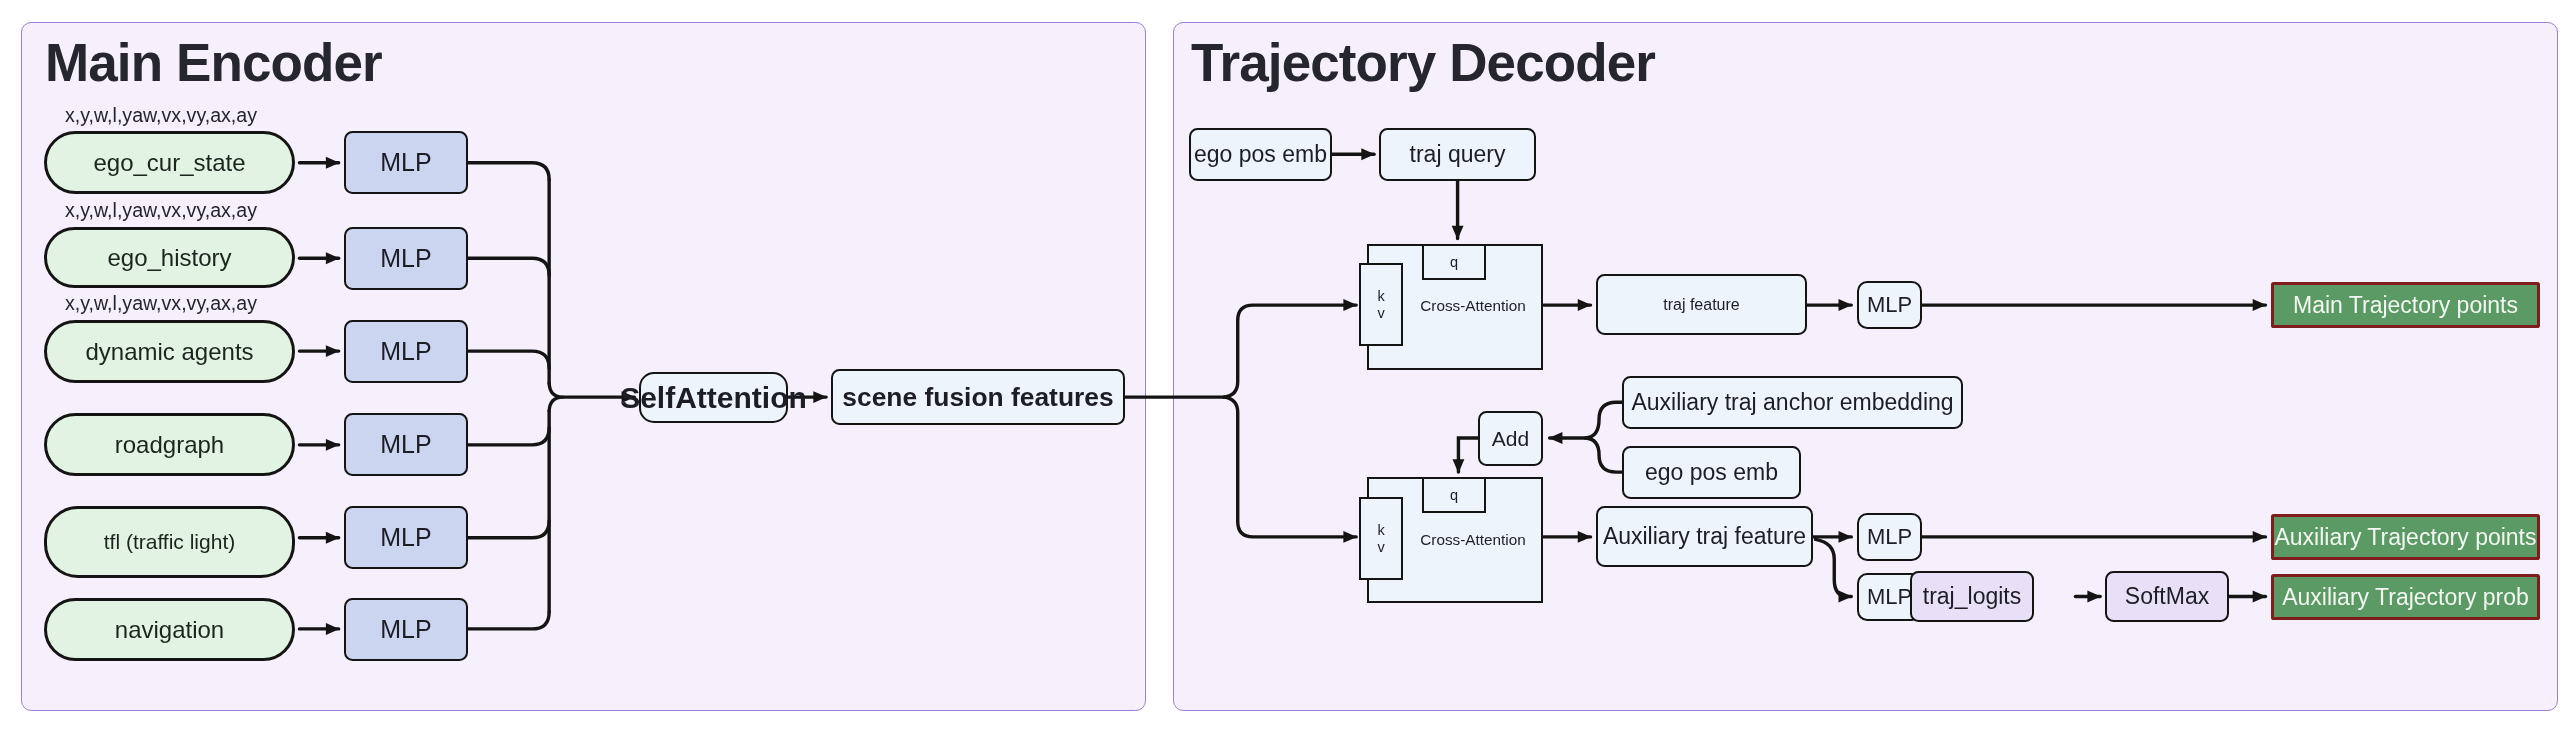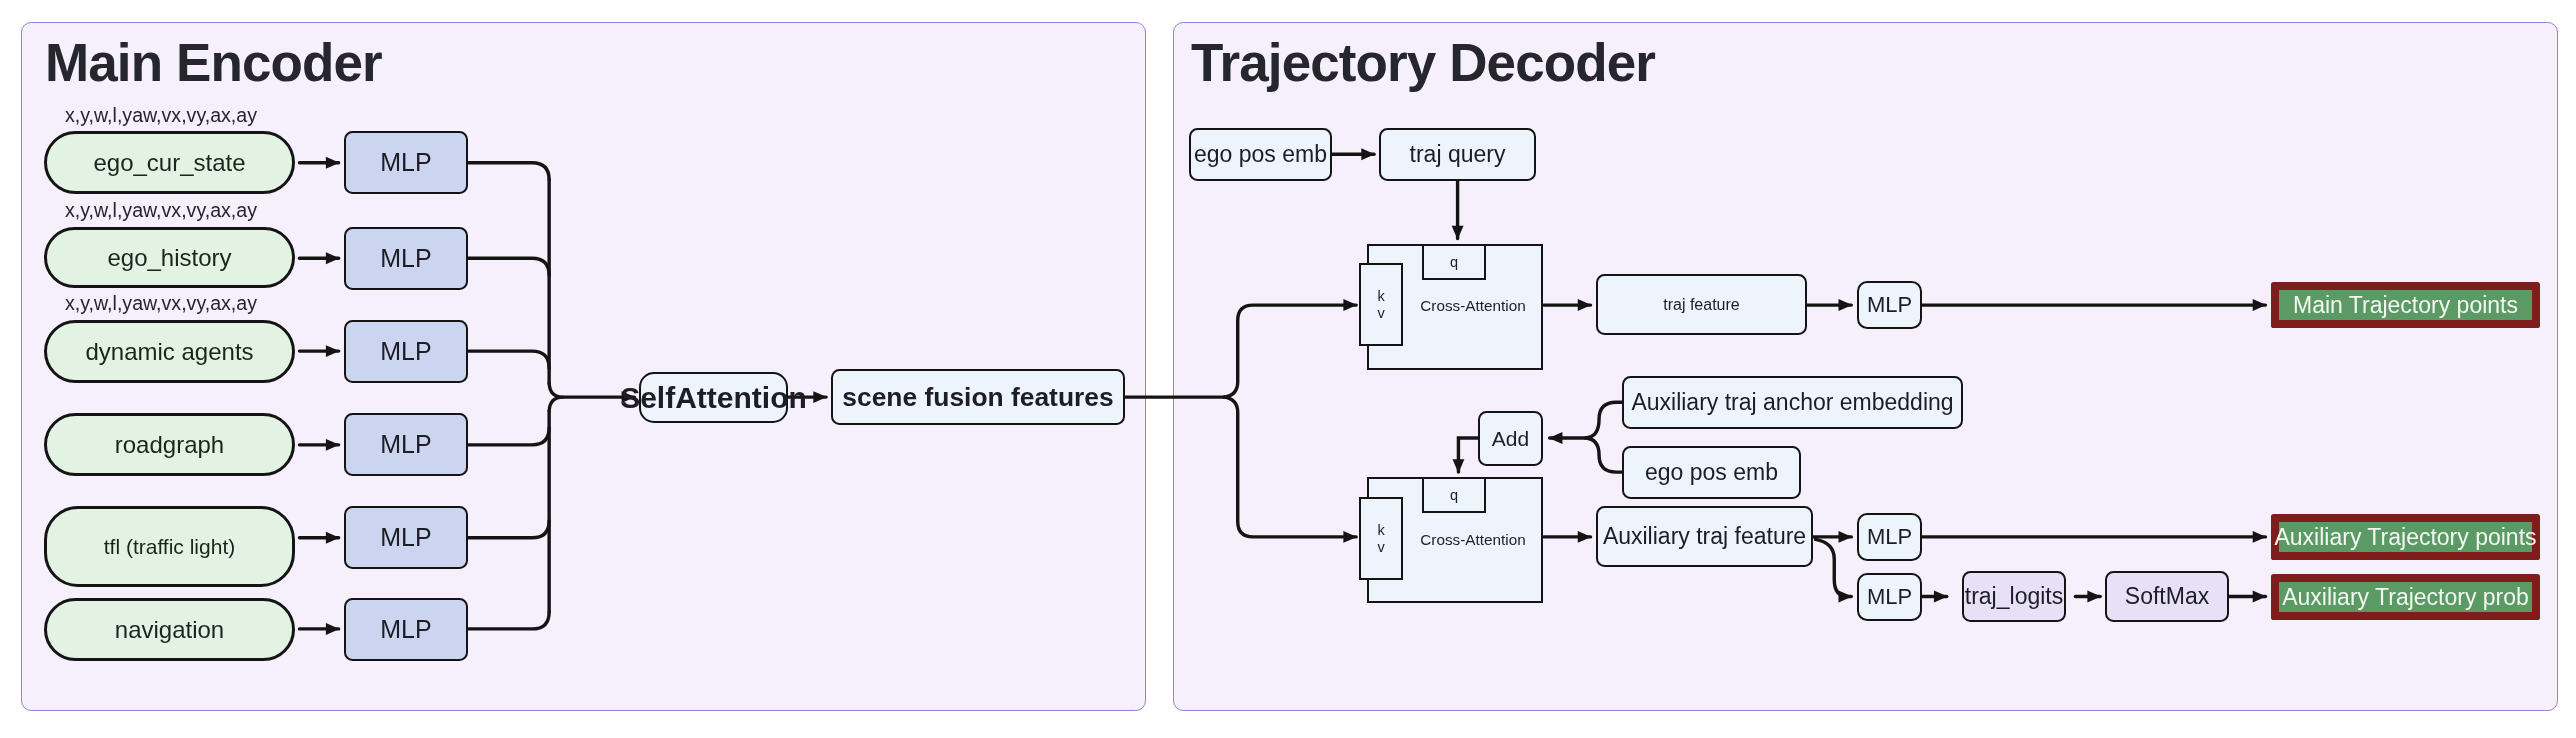--- a/index.html
+++ b/index.html
@@ -14,21 +14,21 @@
   .mlp-enc{background:#ccd5f0;border:2.6px solid #141414;font-size:25px;}
   .feat-label{position:absolute;font-size:19.6px;color:#25252e;white-space:nowrap;}
   .bold{font-weight:bold;}
   .fusion{font-size:26.4px;font-weight:bold;}
   .ca-outer{position:absolute;background:#eef4fb;border:2.6px solid #141414;border-radius:0;box-sizing:border-box;}
   .ca-sub{position:absolute;background:#eef4fb;border:2.6px solid #141414;box-sizing:border-box;
           display:flex;align-items:center;justify-content:center;font-size:14.5px;color:#1d1d26;}
   .ca-kv{flex-direction:column;line-height:1.15;}
   .ca-label{position:absolute;font-size:15.3px;color:#22222c;display:flex;align-items:center;justify-content:center;white-space:nowrap;}
   .lav{background:#e7e0f7;}
-  .green{background:#5b9a64;color:#f2f8f1;border:8px solid #7f1d1d;border-radius:2.6px;font-size:23px;}
+  .green{background:#5b9a64;color:#f2f8f1;border:3px solid #7f1d1d;border-radius:2.6px;font-size:23px;}
   .mlp-dec{border-radius:10.2px;font-size:22px;}
   svg.wires{position:absolute;left:0;top:0;z-index:0;}
   .node,.ca-outer,.ca-sub,.title,.feat-label,.ca-label{z-index:2;}
 </style>
 </head>
 <body>
 
 <div class="panel" style="left:21px;top:22px;width:1123px;height:687px;"></div>
 <div class="panel" style="left:1173px;top:22px;width:1383px;height:687px;"></div>
 
@@ -94,21 +94,21 @@
 <div class="node pill" style="left:44px;top:227px;width:251px;height:61px;">ego_history</div>
 <div class="node mlp-enc" style="left:344px;top:227px;width:124px;height:63px;">MLP</div>
 
 <div class="feat-label" style="left:65px;top:292px;">x,y,w,l,yaw,vx,vy,ax,ay</div>
 <div class="node pill" style="left:44px;top:320px;width:251px;height:63px;">dynamic agents</div>
 <div class="node mlp-enc" style="left:344px;top:320px;width:124px;height:63px;">MLP</div>
 
 <div class="node pill" style="left:44px;top:413px;width:251px;height:63px;">roadgraph</div>
 <div class="node mlp-enc" style="left:344px;top:413px;width:124px;height:63px;">MLP</div>
 
-<div class="node pill" style="left:44px;top:506px;width:251px;height:81px;font-size:21px;text-align:center;">tfl (traffic light)</div>
+<div class="node pill" style="left:44px;top:506px;width:251px;height:72px;font-size:21px;text-align:center;">tfl (traffic light)</div>
 <div class="node mlp-enc" style="left:344px;top:506px;width:124px;height:63px;">MLP</div>
 
 <div class="node pill" style="left:44px;top:598px;width:251px;height:63px;">navigation</div>
 <div class="node mlp-enc" style="left:344px;top:598px;width:124px;height:63px;">MLP</div>
 
 <div class="node bold" style="left:639px;top:372px;width:149px;height:51px;font-size:30px;border-radius:15px;">SelfAttention</div>
 <div class="node fusion" style="left:831px;top:369px;width:294px;height:56px;">scene fusion features</div>
 
 <div class="title" style="left:1191px;top:32px;">Trajectory Decoder</div>
 
@@ -135,17 +135,17 @@
 <div class="ca-sub" style="left:1422px;top:477px;width:64px;height:36px;">q</div>
 <div class="ca-sub ca-kv" style="left:1359px;top:497px;width:44px;height:83px;">
   <span>k</span>
   <span>v</span>
 </div>
 <div class="ca-label" style="left:1405px;top:527px;width:136px;height:25.6px;">Cross-Attention</div>
 
 <div class="node" style="left:1596px;top:506px;width:217px;height:61px;">Auxiliary traj feature</div>
 <div class="node mlp-dec" style="left:1857px;top:513px;width:65px;height:48px;">MLP</div>
 <div class="node mlp-dec" style="left:1857px;top:573px;width:65px;height:48px;">MLP</div>
-<div class="node lav" style="left:1962px;top:571px;width:104px;height:51px;">traj_logits</div>
+<div class="node lav" style="left:1910px;top:571px;width:124px;height:51px;">traj_logits</div>
 <div class="node lav" style="left:2105px;top:571px;width:124px;height:51px;">SoftMax</div>
 <div class="node green" style="left:2271px;top:514px;width:269px;height:46px;">Auxiliary Trajectory points</div>
 <div class="node green" style="left:2271px;top:574px;width:269px;height:46px;">Auxiliary Trajectory prob</div>
 
 
 </body></html>

